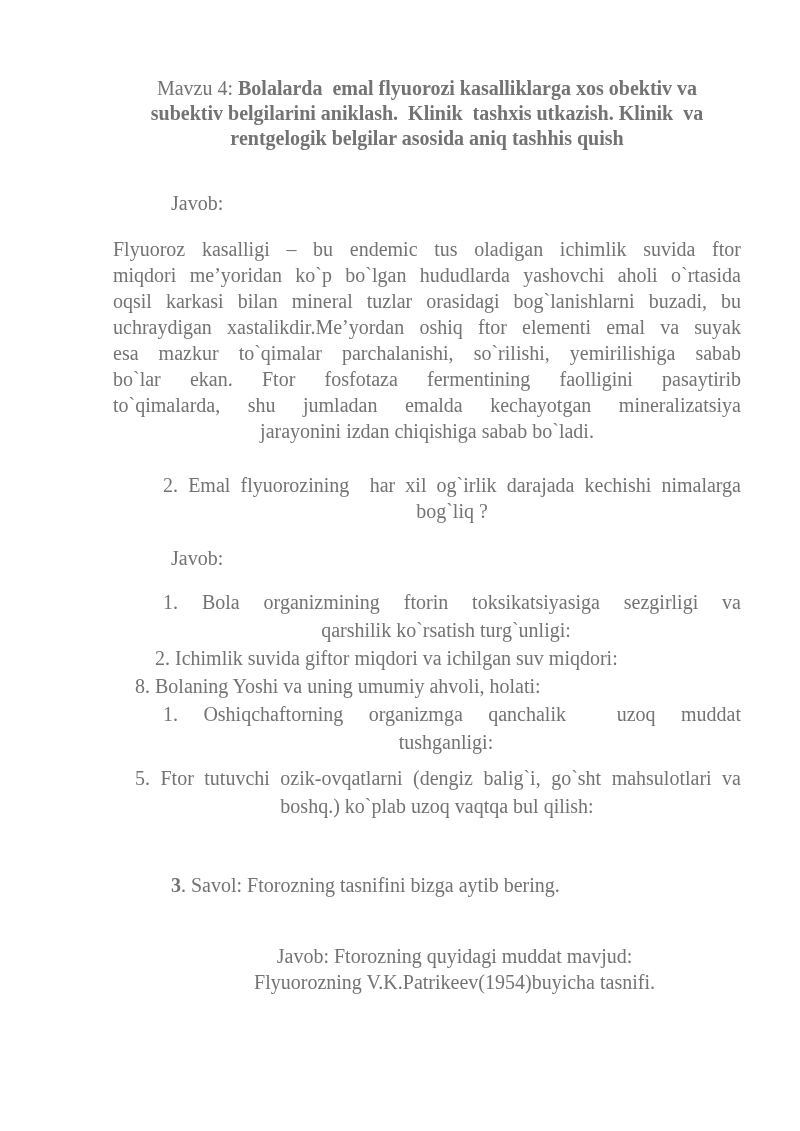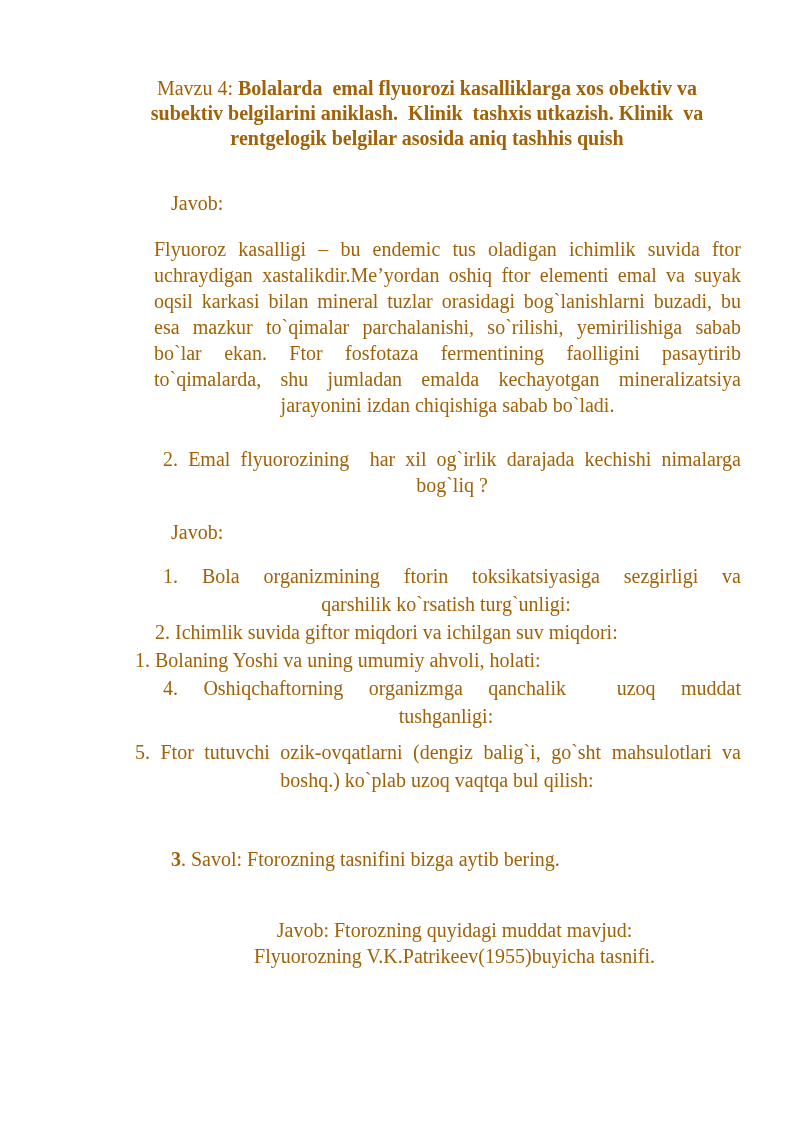--- a/index.html
+++ b/index.html
@@ -2,33 +2,33 @@
 <html><head>
 <meta charset="utf-8">
 <style>
   html, body { margin: 0; padding: 0; background: #ffffff; }
   .page {
     position: relative;
     width: 800px;
     height: 1131px;
     margin: 0;
     background: #ffffff;
-    color: #a16207;
+    color: #737373;
     font-family: "Liberation Serif", "DejaVu Serif", serif;
     font-size: 20px;
     box-sizing: border-box;
     padding: 76px 59px 0 113px;
     overflow: hidden;
   }
   .bold { font-weight: bold; }
   .t-line { text-align: center; line-height: 25px; font-weight: bold; white-space: pre-wrap; }
   .t-reg { font-weight: normal; }
   .q-line { margin-top: 22px; line-height: 26px; padding-left: 58px; white-space: pre-wrap; }
   .javob1 { margin-top: 39px; line-height: 26px; padding-left: 58px; }
-  .answer { margin-top: 20px; line-height: 26px; margin-left: 41px; }
+  .answer { margin-top: 20px; line-height: 26px; }
   .q2 { margin-top: 28px; line-height: 26px; margin-left: 50px; }
   .javob2 { margin-top: 21px; line-height: 26px; padding-left: 58px; }
   .list { margin-top: 17px; line-height: 28px; }
   .q3 { margin-top: 52px; }
   .javob3 { margin-top: 45px; line-height: 26px; margin-left: 55px; }
   .ln { white-space: pre-wrap; }
   .single { white-space: pre-wrap; }
   .just { text-align: justify; text-align-last: justify; }
   .last { text-align: center; }
   .lines .ln:first-child { text-indent: var(--ti, 0); }
@@ -42,52 +42,53 @@
     <div class="t-line"><span class="t-reg">Mavzu 4: </span><span>Bolalarda  emal flyuorozi kasalliklarga xos obektiv va</span></div>
     <div class="t-line">subektiv belgilarini aniklash.  Klinik  tashxis utkazish. Klinik  va</div>
     <div class="t-line">rentgelogik belgilar asosida aniq tashhis quish</div>
   </div>
 
 
   <div class="javob1">Javob:</div>
 
   <div class="answer lines">
       <div class="ln just">Flyuoroz kasalligi – bu endemic tus oladigan ichimlik suvida ftor</div>
+      <div class="ln just">miqdori me’yoridan ko`p bo`lgan hududlarda yashovchi aholi o`rtasida</div>
+      <div class="ln just">oqsil karkasi bilan mineral tuzlar orasidagi bog`lanishlarni buzadi, bu</div>
       <div class="ln just">uchraydigan xastalikdir.Me’yordan oshiq ftor elementi emal va suyak</div>
-      <div class="ln just">oqsil karkasi bilan mineral tuzlar orasidagi bog`lanishlarni buzadi, bu</div>
       <div class="ln just">esa mazkur to`qimalar parchalanishi, so`rilishi, yemirilishiga sabab</div>
       <div class="ln just">bo`lar ekan. Ftor fosfotaza fermentining faolligini pasaytirib</div>
       <div class="ln just">to`qimalarda, shu jumladan emalda kechayotgan mineralizatsiya</div>
       <div class="ln last">jarayonini izdan chiqishiga sabab bo`ladi.</div>
     </div>
 
   <div class="q2 lines">
       <div class="ln just">2. Emal flyuorozining  har xil og`irlik darajada kechishi nimalarga</div>
       <div class="ln last">bog`liq ?</div>
     </div>
 
   <div class="javob2">Javob:</div>
 
   <div class="list">
     <div class="item lines" style="margin-left:38px; --ti:12px;">
         <div class="ln just">1. Bola organizmining ftorin toksikatsiyasiga sezgirligi va</div>
         <div class="ln last">qarshilik ko`rsatish turg`unligi:</div>
       </div>
     <div class="item single" style="margin-left:42px;">2. Ichimlik suvida giftor miqdori va ichilgan suv miqdori:</div>
-    <div class="item single" style="margin-left:22px;">1. Bolaning Yoshi va uning umumiy ahvoli, holati:</div>
+    <div class="item single" style="margin-left:22px;">8. Bolaning Yoshi va uning umumiy ahvoli, holati:</div>
     <div class="item lines" style="margin-left:38px; --ti:12px;">
-        <div class="ln just">4. Oshiqchaftorning organizmga qanchalik  uzoq muddat</div>
+        <div class="ln just">1. Oshiqchaftorning organizmga qanchalik  uzoq muddat</div>
         <div class="ln last">tushganligi:</div>
       </div>
     <div class="item lines" style="margin-left:20px;margin-top:8px; --ti:2px;">
         <div class="ln just">5. Ftor tutuvchi ozik-ovqatlarni (dengiz balig`i, go`sht mahsulotlari va</div>
         <div class="ln last">boshq.) ko`plab uzoq vaqtqa bul qilish:</div>
       </div>
   </div>
 
   <div class="q-line q3"><span class="bold">3</span><span>. Savol: Ftorozning tasnifini bizga aytib bering.</span></div>
 
   <div class="javob3 lines">
       <div class="ln last">Javob: Ftorozning quyidagi muddat mavjud:</div>
-      <div class="ln last">Flyuorozning V.K.Patrikeev(1955)buyicha tasnifi.</div>
+      <div class="ln last">Flyuorozning V.K.Patrikeev(1954)buyicha tasnifi.</div>
     </div>
 
 </div>
 
 </body></html>

